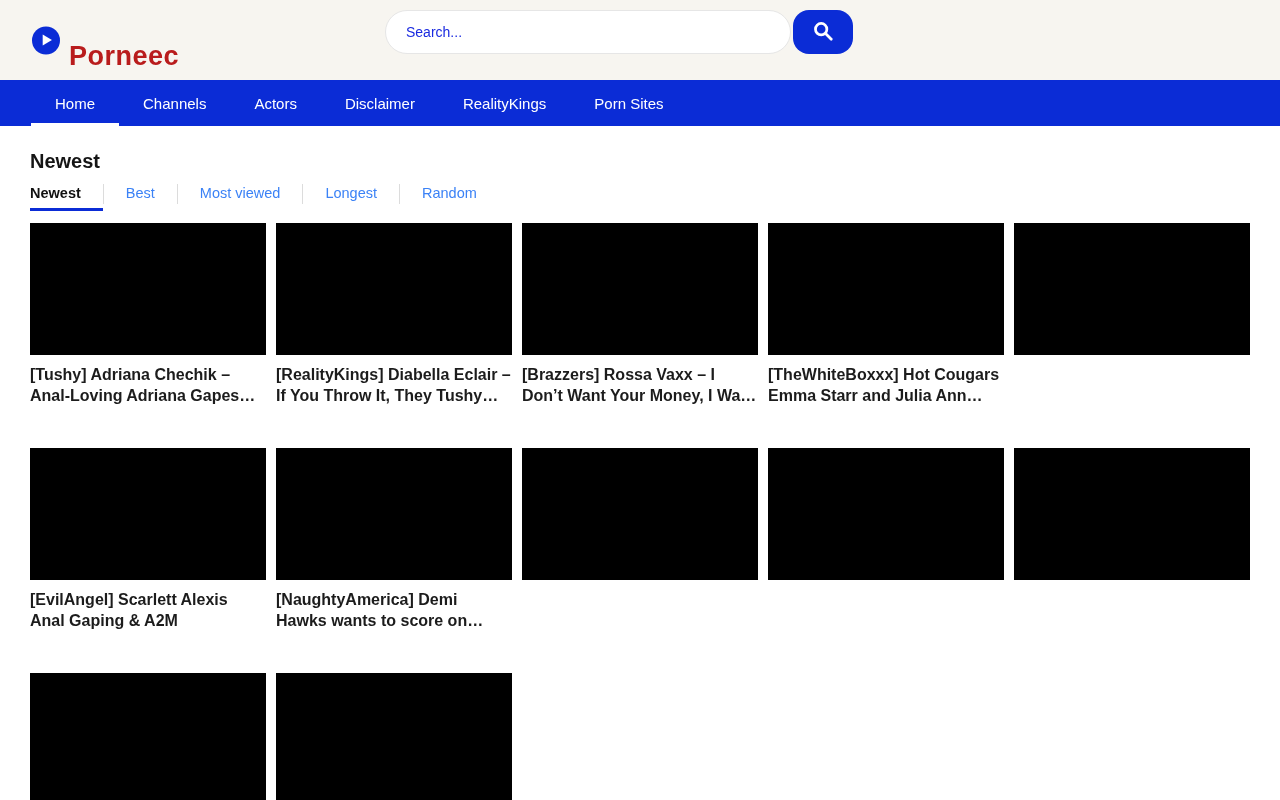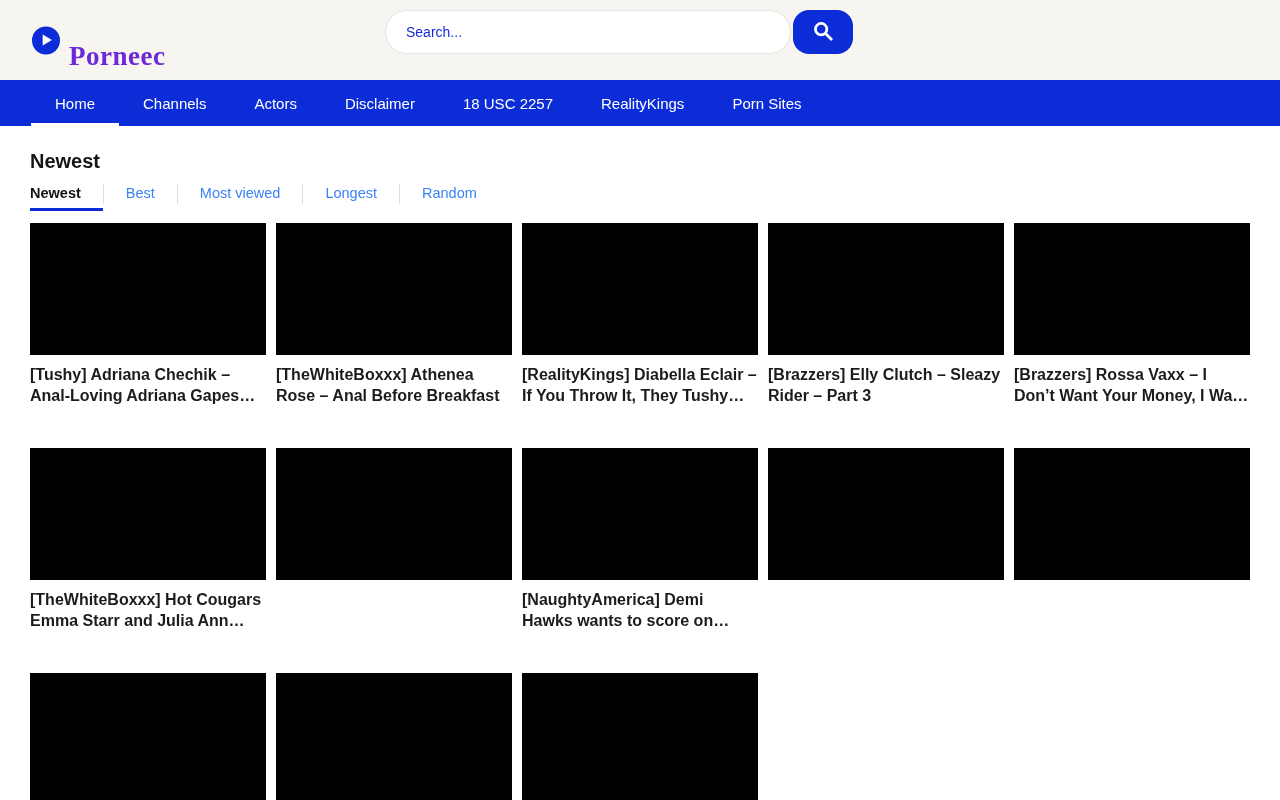--- a/index.html
+++ b/index.html
@@ -19,22 +19,22 @@
   .logo {
     position: absolute; left: 32px; top: 50%; transform: translateY(-50%);
     display: flex; align-items: center; gap: 9px; cursor: pointer;
   }
   .logo-icon {
     width: 28px; height: 28px; border-radius: 50%;
     background: #0b2cd6;
     display: flex; align-items: center; justify-content: center;
   }
   .logo-text {
-    font-family: Liberation Serif, serif;
-    font-weight: 700; font-size: 27px; color: #6d28d9;
+    font-family: Liberation Sans, sans-serif;
+    font-weight: 700; font-size: 27px; color: #b91c1c;
     letter-spacing: 0.5px;
     margin-top: 32px;
   }
   .search {
     position: absolute; left: 385px; top: 18px;
     display: flex; align-items: center; height: 28px;
   }
   .search input {
     width: 406px; height: 44px;
     border: 1px solid #e6e6e6; border-radius: 22px;
@@ -139,21 +139,20 @@
       </span>
     </button>
   </div>
 </div>
 
 <div class="nav">
   <div class="nav-item active">Home</div>
   <div class="nav-item">Channels</div>
   <div class="nav-item">Actors</div>
   <div class="nav-item">Disclaimer</div>
-  <div class="nav-item">18 USC 2257</div>
   <div class="nav-item">RealityKings</div>
   <div class="nav-item">Porn Sites</div>
 </div>
 
 <div class="main">
   <div class="section-heading">Newest</div>
 
   <div class="tabs">
     <div class="tab active">Newest</div>
     <span class="tab-divider"></span>
@@ -166,44 +165,40 @@
     <div class="tab">Random</div>
   </div>
 
   <div class="grid">
     <div class="card">
       <div class="thumb"></div>
       <div class="video-title">[Tushy] Adriana Chechik – Anal-Loving Adriana Gapes Her</div>
     </div>
     <div class="card">
       <div class="thumb"></div>
-      <div class="video-title">[TheWhiteBoxxx] Athenea Rose – Anal Before Breakfast</div>
-    </div>
-    <div class="card">
-      <div class="thumb"></div>
       <div class="video-title">[RealityKings] Diabella Eclair – If You Throw It, They Tushy Cum</div>
     </div>
-    <div class="card">
-      <div class="thumb"></div>
-      <div class="video-title">[Brazzers] Elly Clutch – Sleazy Rider – Part 3</div>
-    </div>
 
     <div class="card">
       <div class="thumb"></div>
       <div class="video-title">[Brazzers] Rossa Vaxx – I Don’t Want Your Money, I Want Your Dick</div>
     </div>
     <div class="card">
       <div class="thumb"></div>
       <div class="video-title">[TheWhiteBoxxx] Hot Cougars Emma Starr and Julia Ann show</div>
     </div>
     <div class="card">
       <div class="thumb"></div>
     </div>
     <div class="card">
       <div class="thumb"></div>
+      <div class="video-title">[EvilAngel] Scarlett Alexis Anal Gaping &amp; A2M</div>
+    </div>
+    <div class="card">
+      <div class="thumb"></div>
       <div class="video-title">[NaughtyAmerica] Demi Hawks wants to score on Game Day with</div>
     </div>
 
     <div class="card">
       <div class="thumb"></div>
       <div class="video-title"></div>
     </div>
     <div class="card">
       <div class="thumb"></div>
       <div class="video-title"></div>

